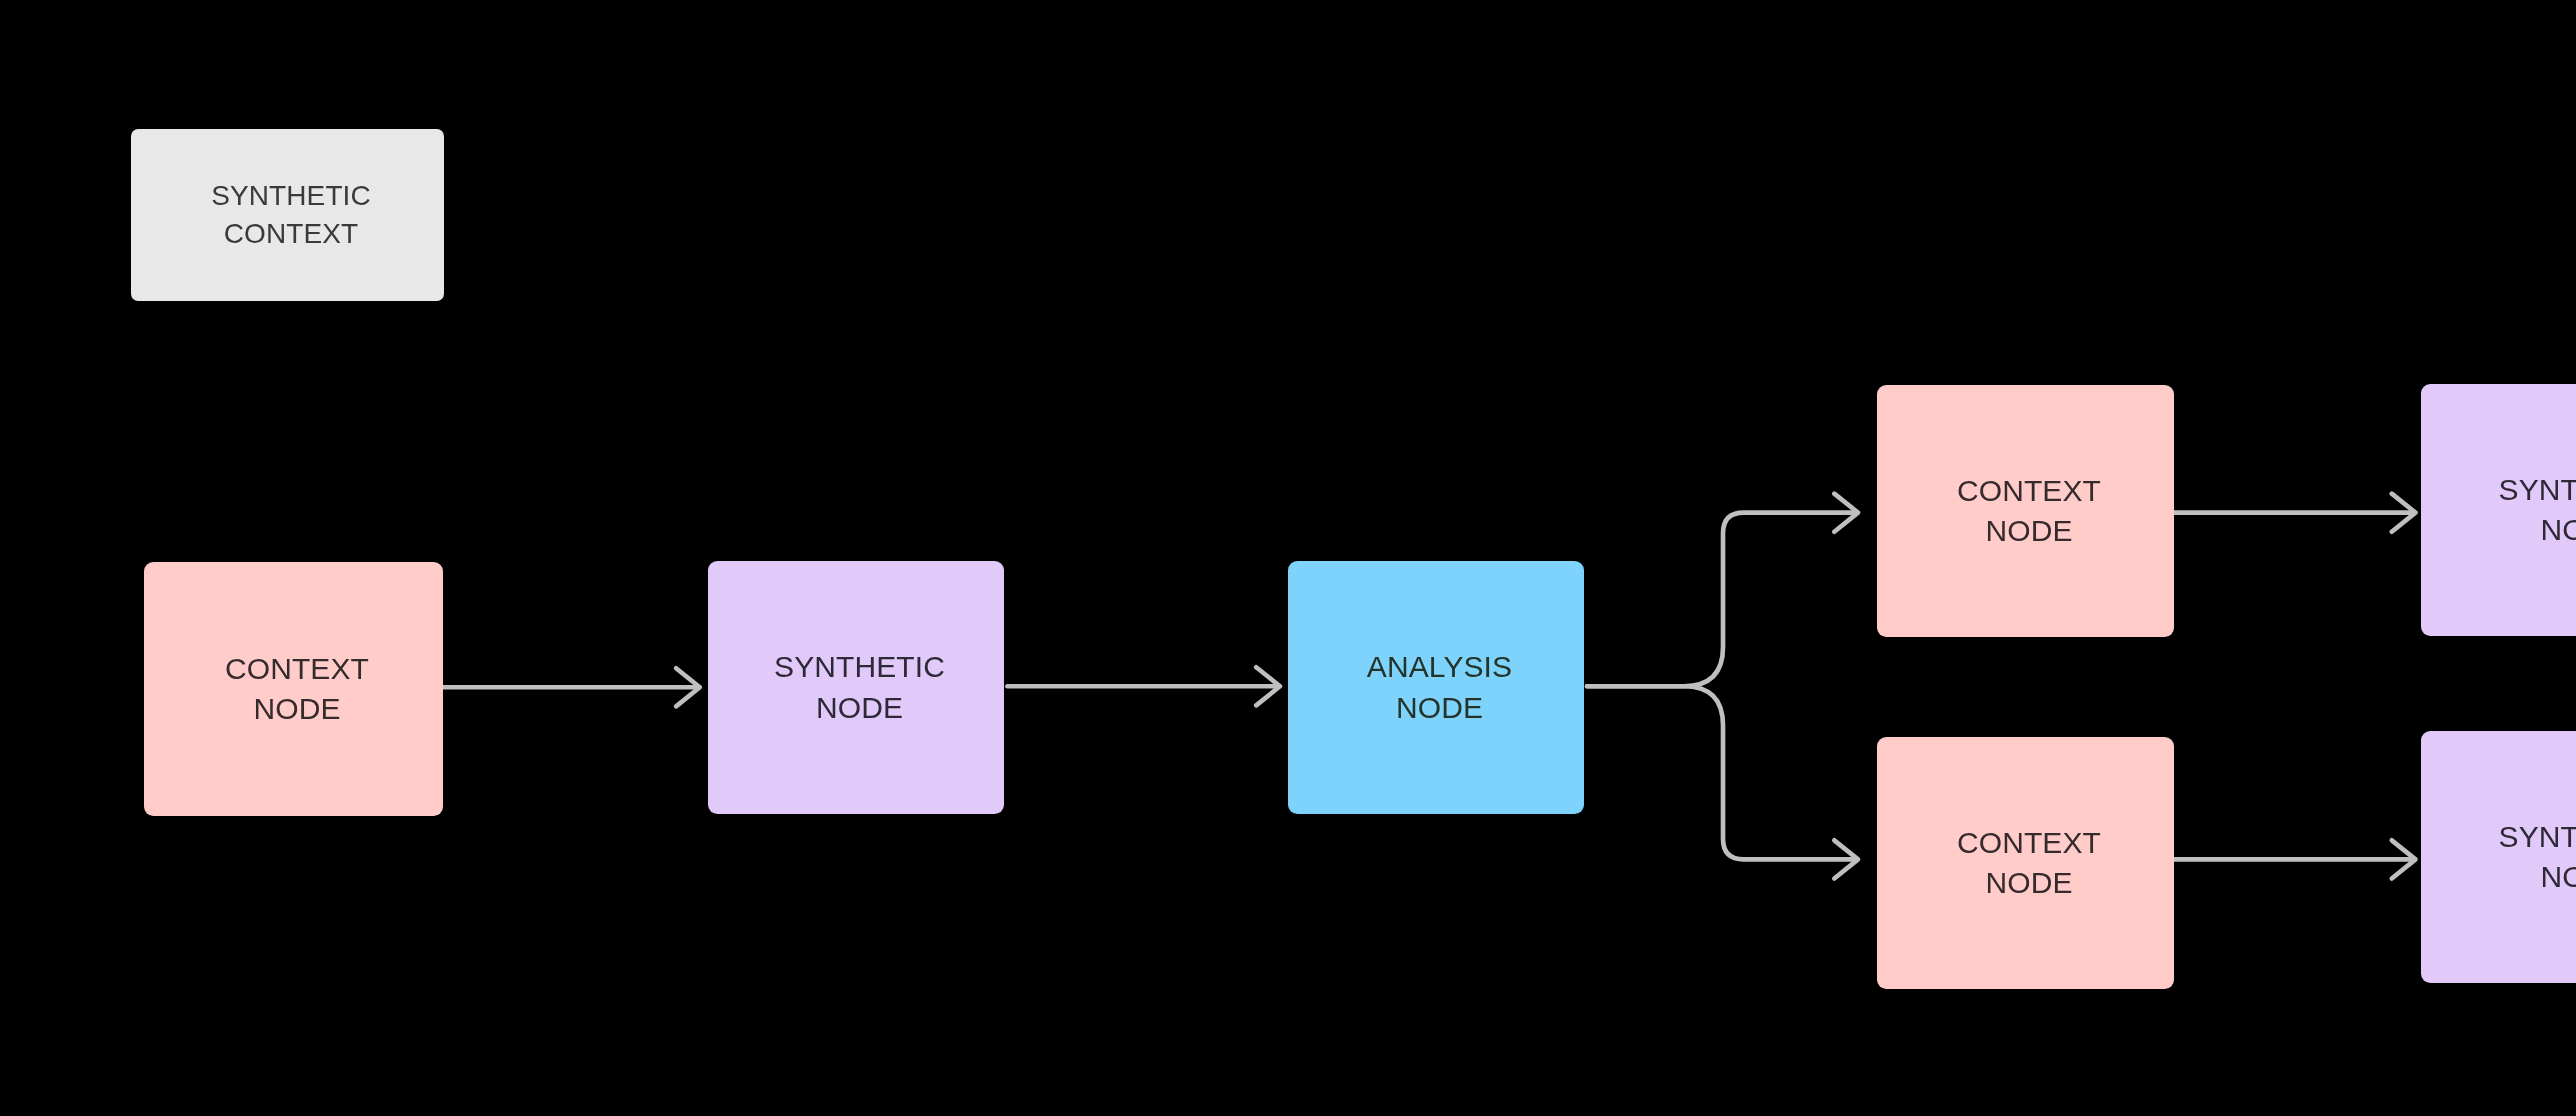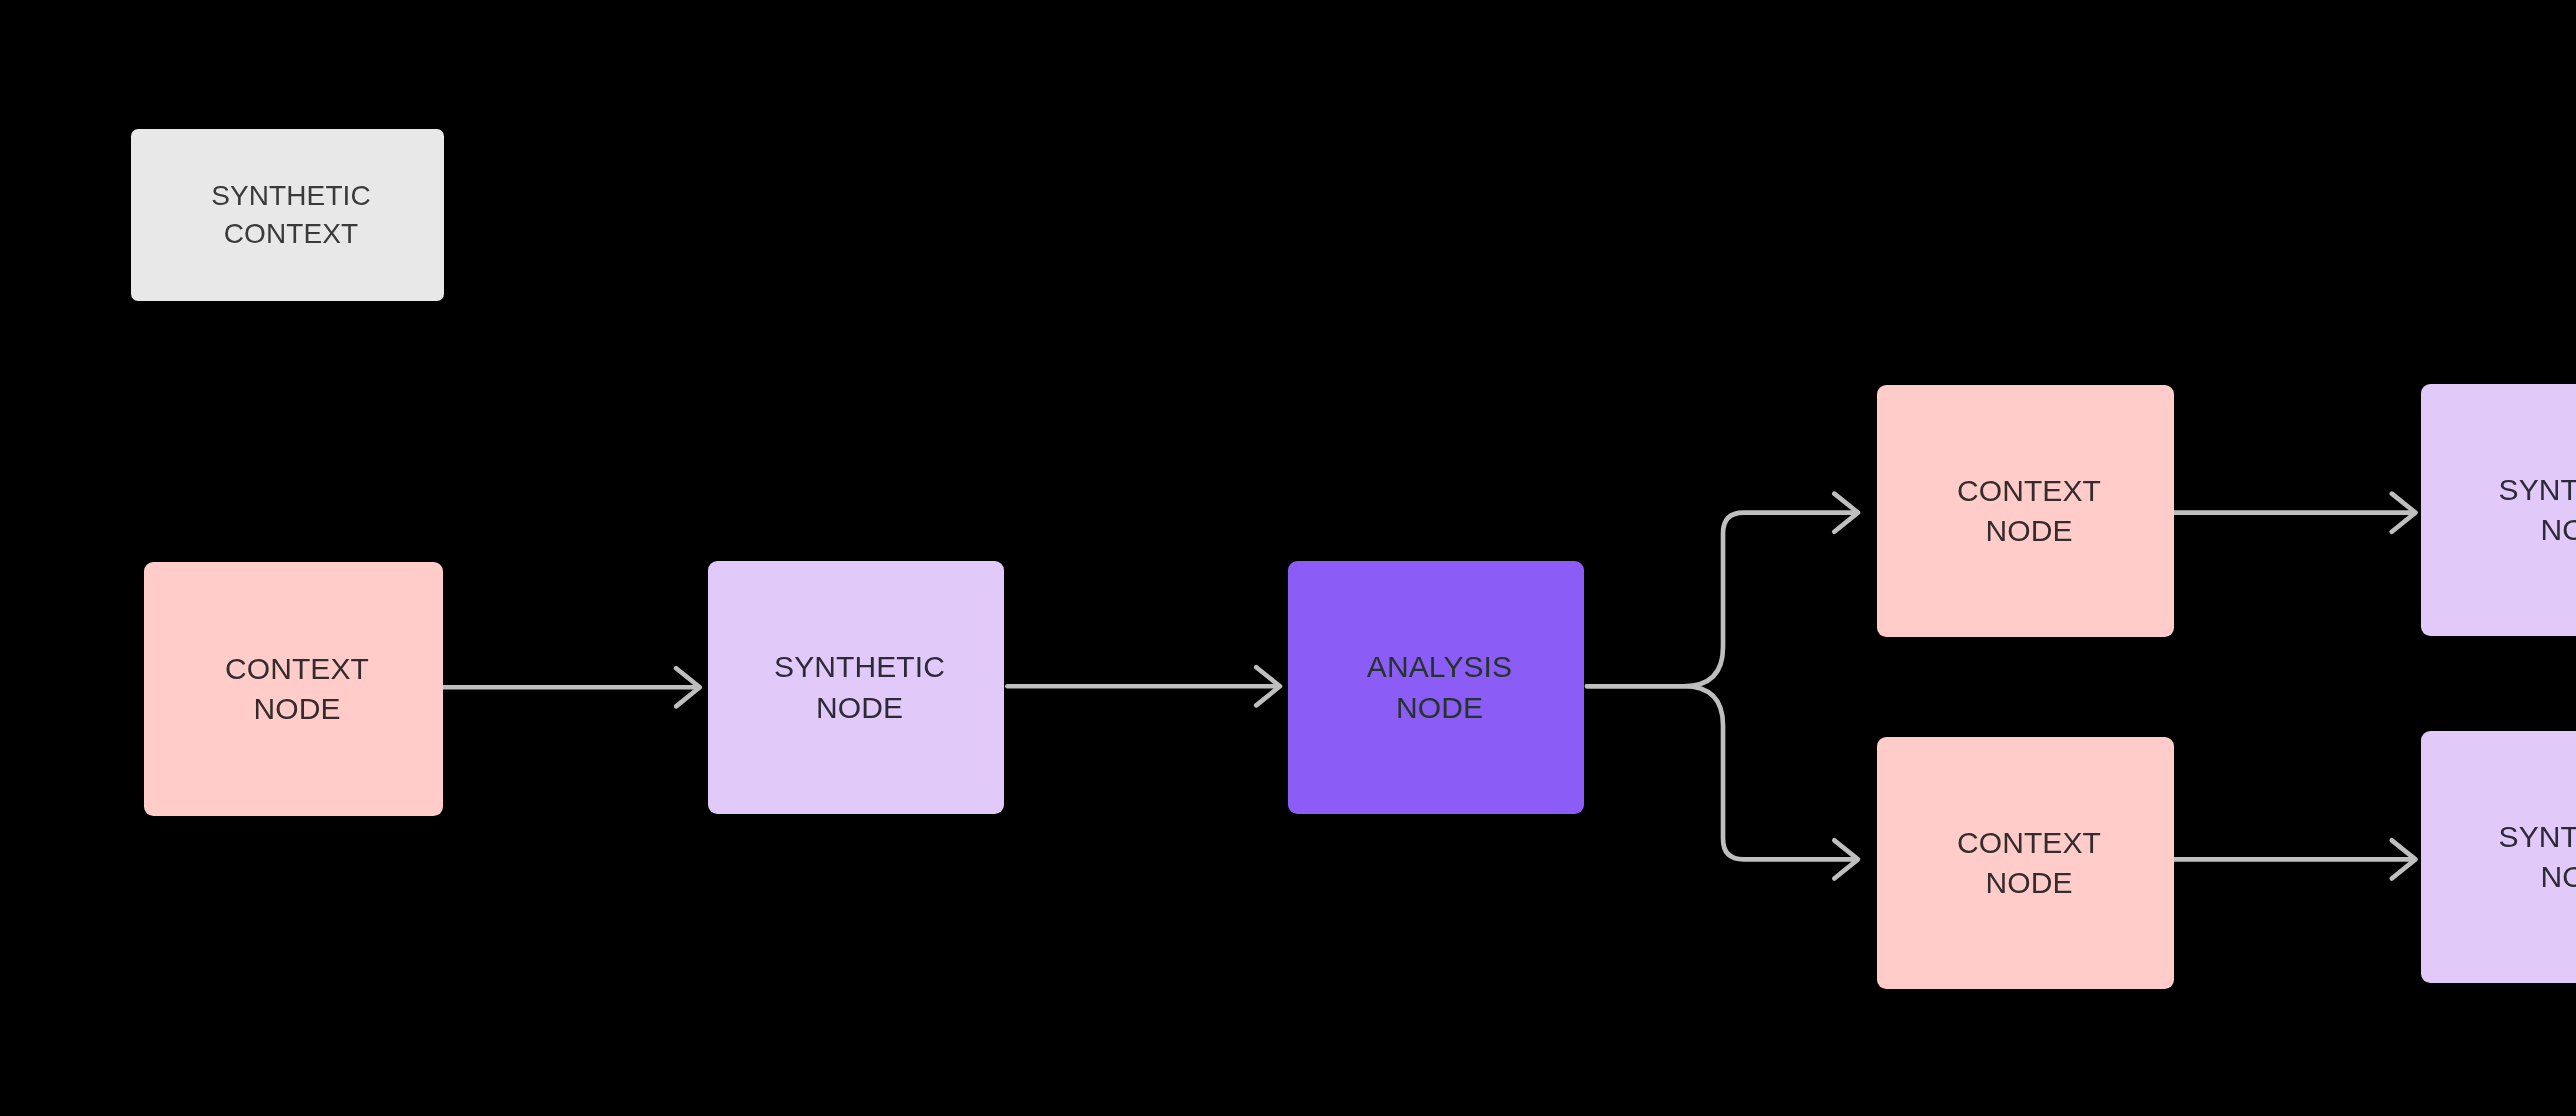--- a/index.html
+++ b/index.html
@@ -125,21 +125,21 @@
   <div class="node ctx" style="left: 131px; top: 562px; width: 299px; height: 254px; background: rgb(255, 204, 201);">
     <span class="line">CONTEXT</span>
     <span class="line">NODE</span>
   </div>
 
   <div class="node syn" style="left: 708px; top: 561px; width: 296px; height: 253px; background: rgb(225, 201, 249);">
     <span class="line">SYNTHETIC</span>
     <span class="line">NODE</span>
   </div>
 
-  <div class="node ana" style="left: 1288px; top: 561px; width: 296px; height: 253px; background: #8b5cf6;">
+  <div class="node ana" style="left: 1288px; top: 561px; width: 296px; height: 253px; background: #7dd3fc;">
     <span class="line">ANALYSIS</span>
     <span class="line">NODE</span>
   </div>
 
   <div class="node ctx" style="left: 1864px; top: 385px; width: 297px; height: 252px; background: rgb(255, 204, 201);">
     <span class="line">CONTEXT</span>
     <span class="line">NODE</span>
   </div>
 
   <div class="node ctx" style="left: 1864px; top: 737px; width: 297px; height: 252px; background: rgb(255, 204, 201);">

